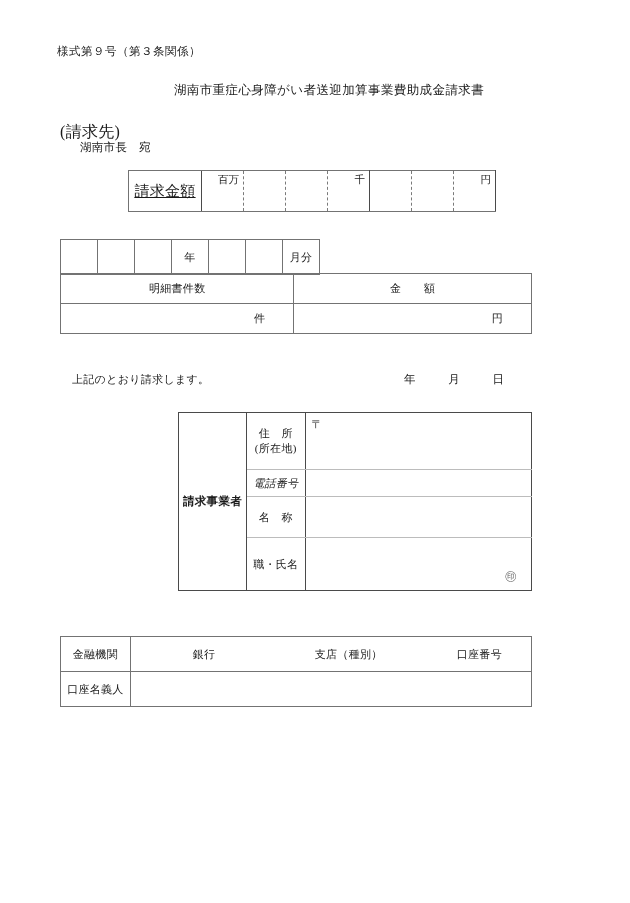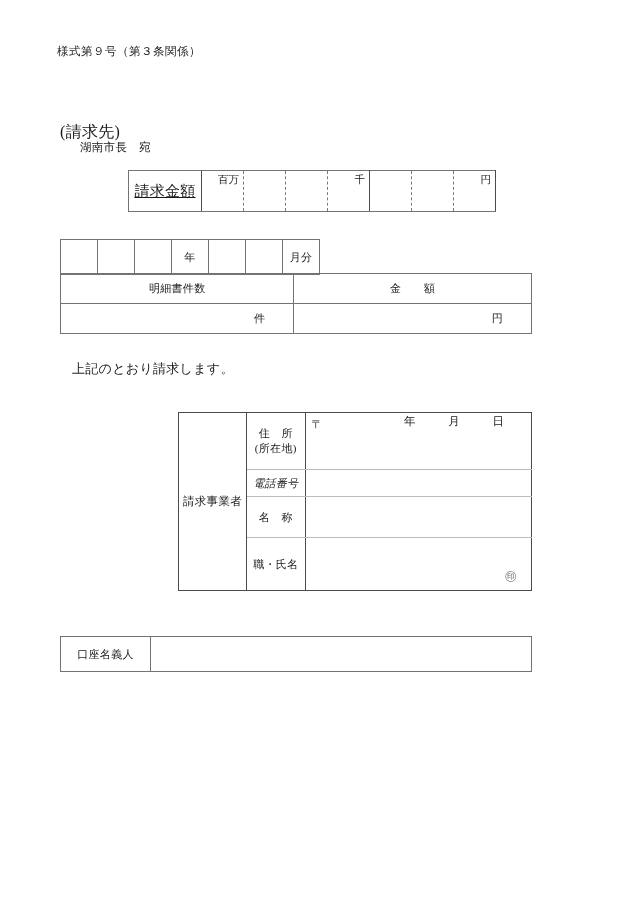--- a/index.html
+++ b/index.html
@@ -59,33 +59,32 @@
     position: absolute;
     left: 80px;
     top: 140px;
     font-size: 11.5px;
     letter-spacing: 0.3px;
     white-space: nowrap;
   }
   .statement {
     position: absolute;
     left: 72px;
-    top: 360px;
-    font-size: 13px;
+    top: 372px;
+    font-size: 11px;
     letter-spacing: 0.3px;
     white-space: nowrap;
   }
   .date-line {
     position: absolute;
     left: 404px;
     top: 372px;
     font-size: 11.5px;
     letter-spacing: 0.3px;
     white-space: nowrap;
-    margin-top: 42px;
   }
   .date-line span { display: inline-block; }
   .date-line .gap { width: 26px; }
 
   
   .tbl {
     position: absolute;
     border-collapse: collapse;
     table-layout: fixed;
     font-size: 11px;
@@ -167,20 +166,21 @@
     border: 1px solid #bcbcbc;
     border-left-color: #4a4a4a;
     border-right-color: #4a4a4a;
   }
   #claimant-table .outer-top    { border-top: 1px solid #4a4a4a; }
   #claimant-table .outer-bottom { border-bottom: 1px solid #4a4a4a; }
   #claimant-table .side-label {
     width: 74px;
     border: 1px solid #4a4a4a;
     font-size: 11.5px;
+    font-weight: bold;
   }
   #claimant-table .row-label {
     width: 62px;
     font-size: 11px;
     line-height: 1.35;
   }
   #claimant-table .row-value {
     width: 254px;
     text-align: left;
     position: relative;
@@ -224,20 +224,21 @@
   .bank-fields .f2 { width: 142px; text-align: left; }
   .bank-fields .f3 { text-align: left; }
 </style>
 </head>
 <body>
 
 <div class="page">
 
   <div class="form-no">様式第９号（第３条関係）</div>
 
+  <div class="doc-title">湖南市重症心身障がい者送迎加算事業費助成金請求書</div>
 
   <div class="addressee-label">(請求先)</div>
   <div class="addressee-name">湖南市長　宛</div>
 
   <table class="tbl" id="amount-table">
     <tbody>
         <tr>
       <td class="label-cell">請求金額</td>
 
       <td class="digit solid-left">
@@ -329,20 +330,28 @@
       <td class="row-label outer-bottom" style="height:52px;">職・氏名</td>
       <td class="row-value outer-bottom">
         <span class="seal-mark">㊞</span>
       </td>
     </tr>
   </tbody>
     </table>
 
   <table class="tbl" id="bank-table">
     <tbody>
+        <tr>
+      <td class="bank-label">金融機関</td>
+      <td class="bank-value">
+        <span class="bank-fields">
+          <i class="f1">銀行</i><i class="f2">支店（種別）</i><i class="f3">口座番号</i>
+        </span>
+      </td>
+    </tr>
     <tr>
       <td class="bank-label">口座名義人</td>
       <td class="bank-value"></td>
     </tr>
   </tbody>
     </table>
 
 </div>
 
 </body></html>

